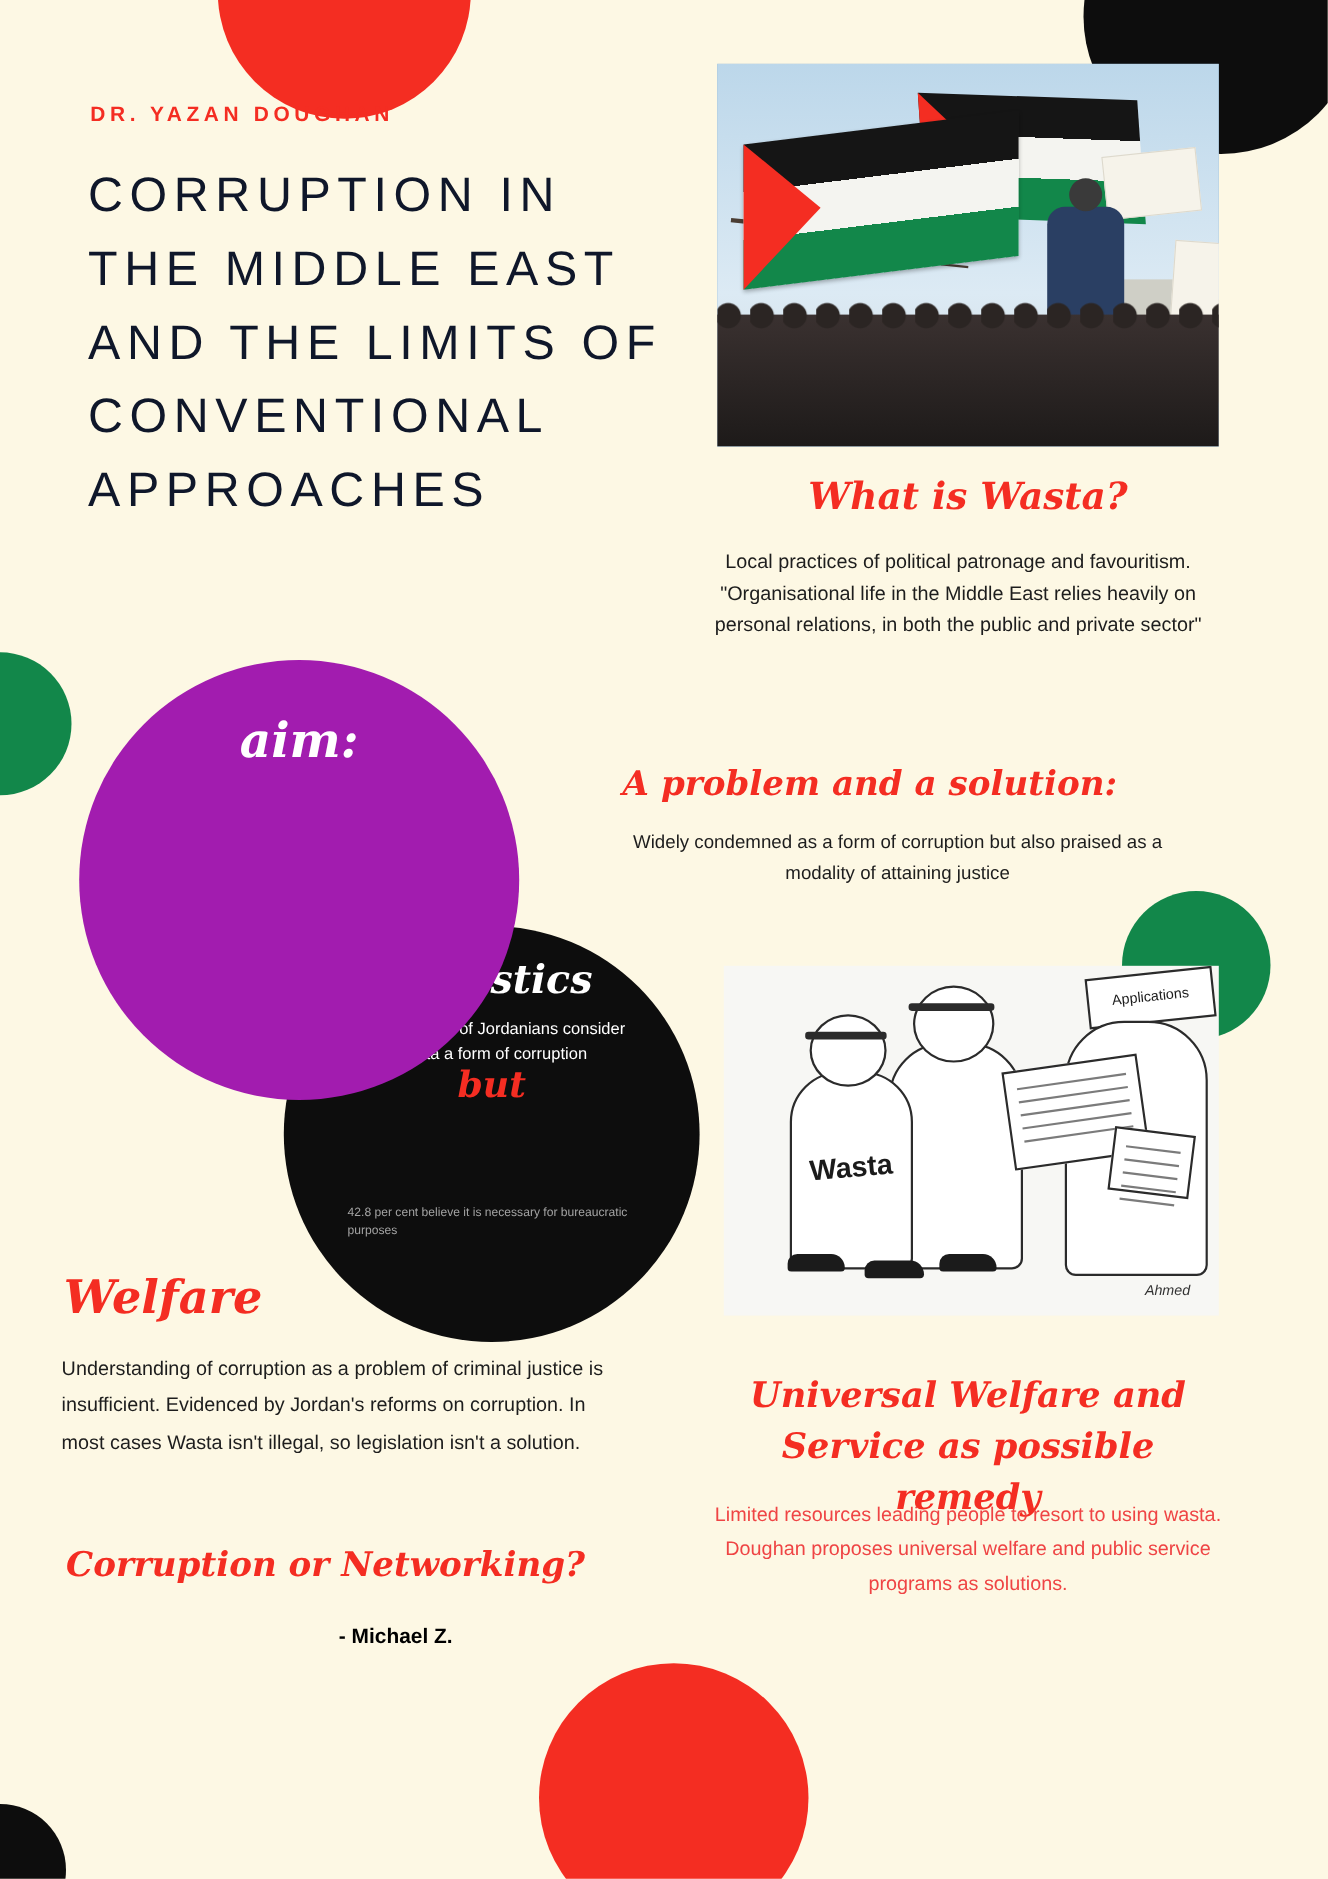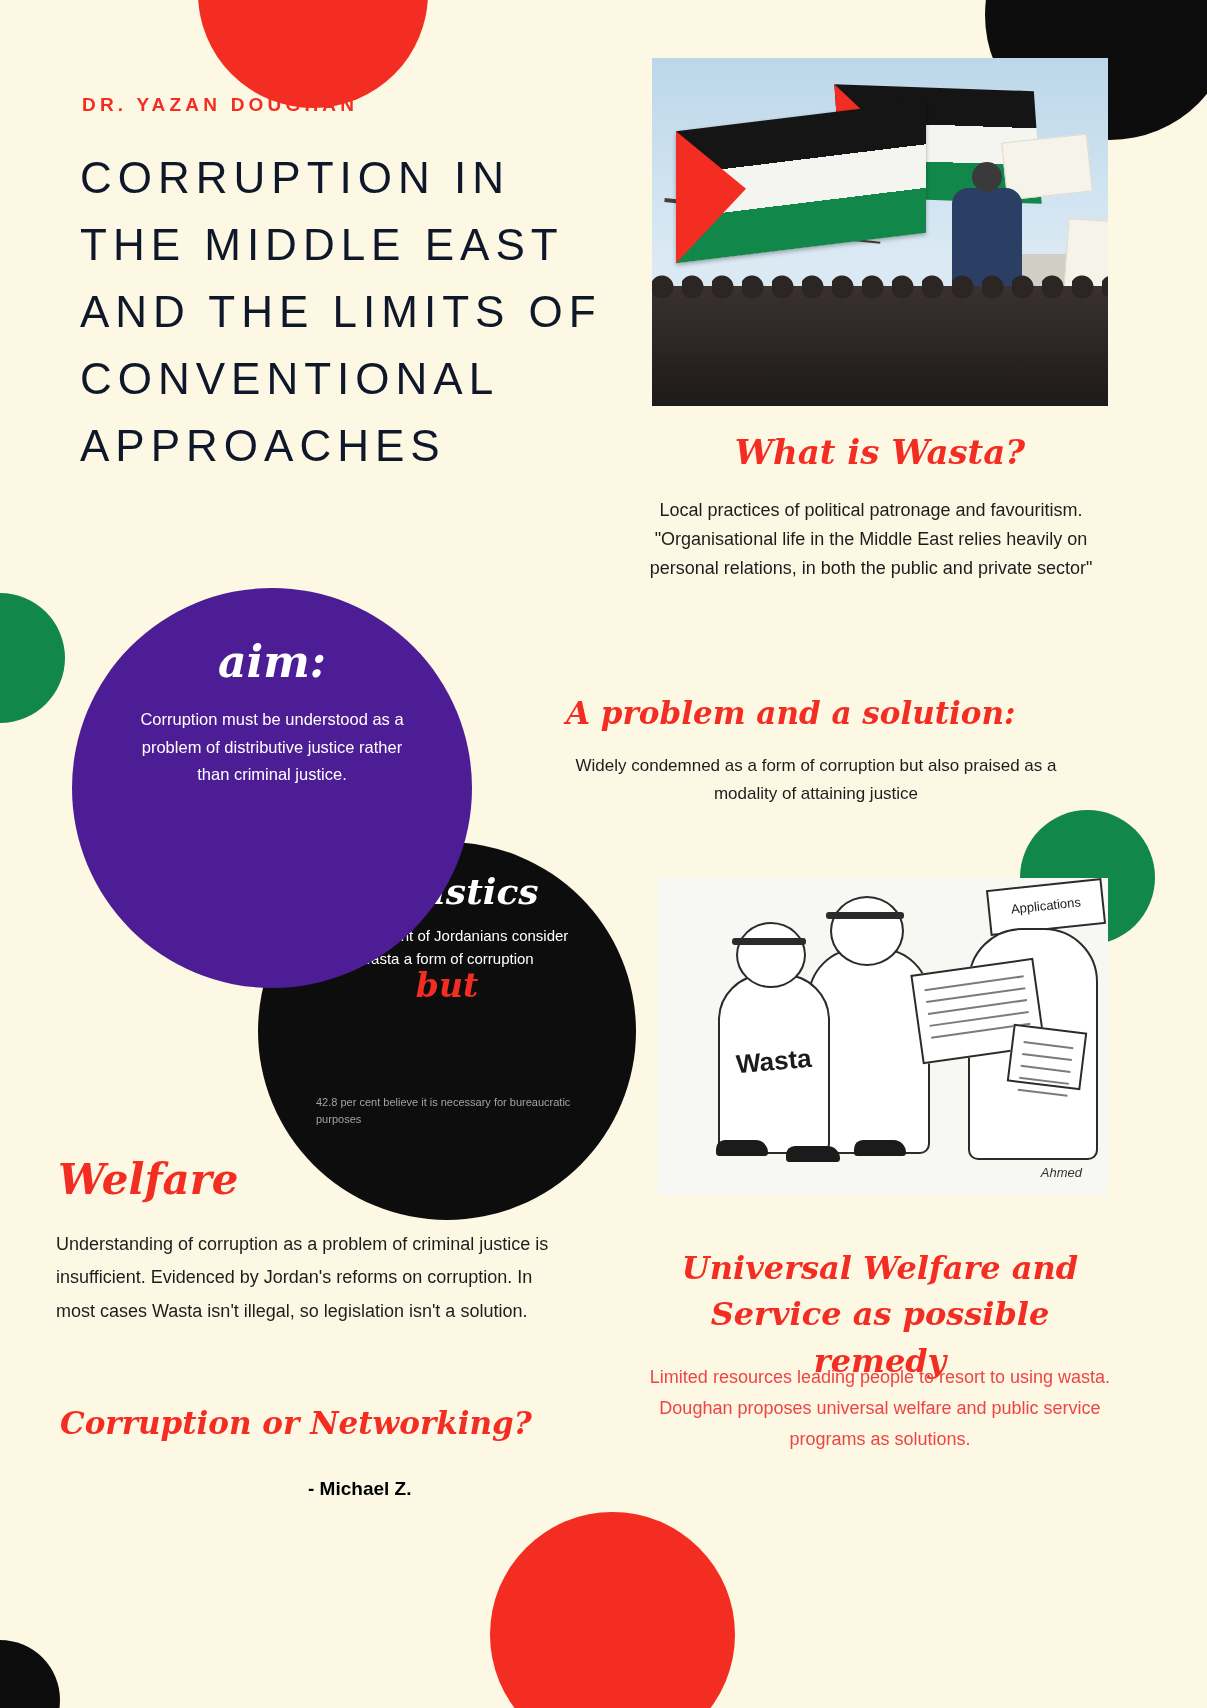--- a/index.html
+++ b/index.html
@@ -64,23 +64,23 @@
     color: #0f172a;
     font-size: 44px;
     font-weight: normal;
     letter-spacing: 6px;
     line-height: 1.52;
   }
 
   
   .circle-aim {
     position: absolute;
-    left: 72px; top: 588px;
+    left: 72px; top: 600px;
     width: 400px; height: 400px;
-    background: #4c1d95;
+    background: #a21caf;
     border-radius: 50%;
     z-index: 3;
   }
   .circle-stats {
     position: absolute;
     left: 258px; top: 842px;
     width: 378px; height: 378px;
     background: #0d0d0d;
     border-radius: 50%;
     z-index: 2;
@@ -327,21 +327,20 @@
   <div class="placard placard-2"></div>
   <div class="protester"></div>
   <div class="crowd"></div>
 </div>
 
 <div class="heading-script-red h-wasta">What is Wasta?</div>
 <div class="body-wasta">Local practices of political patronage and favouritism. "Organisational life in the Middle East relies heavily on personal relations, in both the public and private sector"</div>
 
 <div class="circle-aim">
   <div class="script aim-heading">aim:</div>
-  <div class="aim-body">Corruption must be understood as a problem of distributive justice rather than criminal justice.</div>
 </div>
 
 <div class="circle-stats">
   <div class="script stats-heading">statistics</div>
   <div class="stats-line1">82.6 per cent of Jordanians consider wasta a form of corruption</div>
   <div class="script stats-but">but</div>
   <div class="stats-line3">42.8 per cent believe it is necessary for bureaucratic purposes</div>
 </div>
 
 <div class="heading-script-red h-problem">A problem and a solution:</div>

